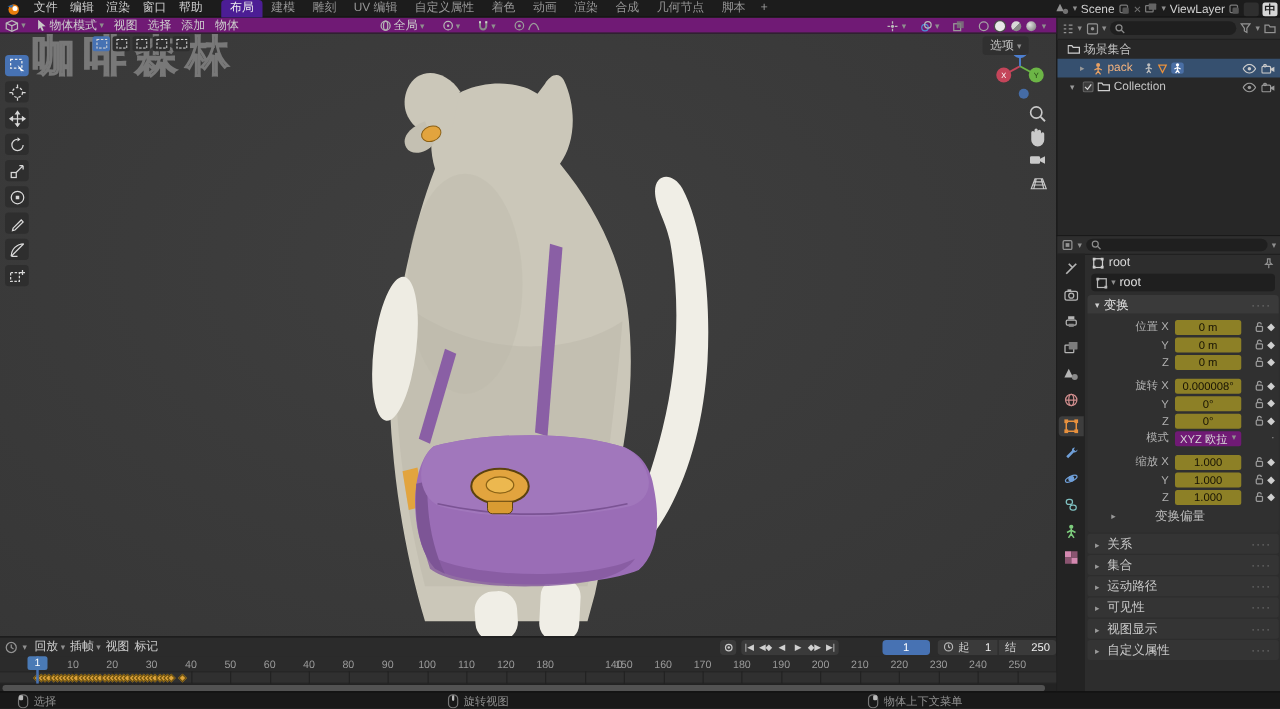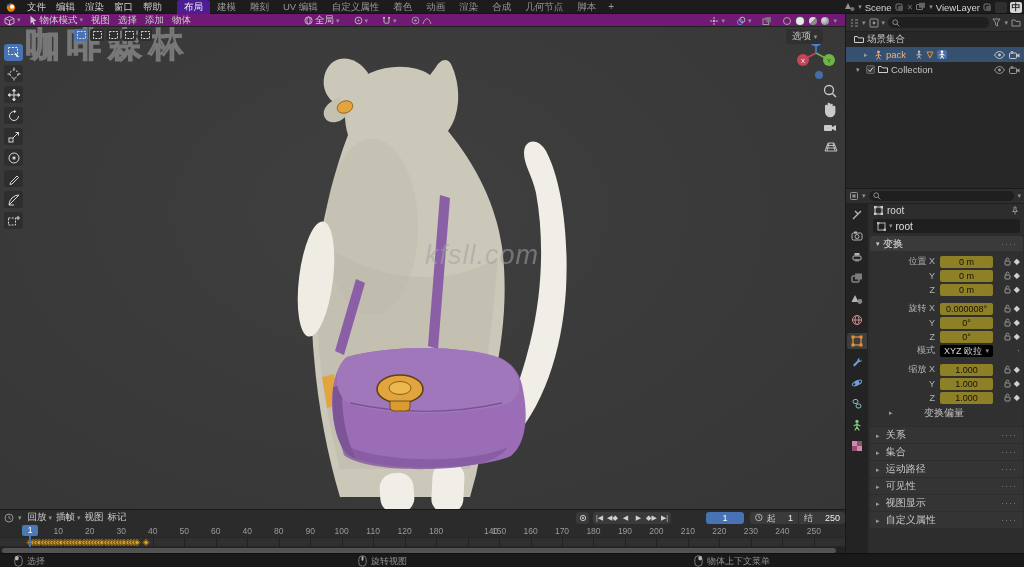--- a/index.html
+++ b/index.html
@@ -70,21 +70,21 @@
   .pr-body{position:absolute;left:22px;top:14px;width:157px;height:351px;}
   .crumb{height:15px;display:flex;align-items:center;gap:4px;padding:0 6px;color:#d8d8d8;}
   .namefield{margin:1px 5px 3px 5px;height:14px;background:#1f1f1f;border-radius:3px;display:flex;align-items:center;gap:3px;padding:0 4px;color:#e0e0e0;}
   .panel-hdr{height:15px;background:#3a3a3a;border-radius:3px 3px 0 0;display:flex;align-items:center;
              padding:0 6px;color:#e2e2e2;margin:0 2px;}
   .panel-body{background:#303030;margin:0 2px;padding:3px 3px 4px 3px;border-radius:0 0 3px 3px;}
   .prow{display:flex;align-items:center;height:13px;margin:1px 0;}
   .plabel{width:62px;text-align:right;padding-right:5px;color:#b2b2b2;font-size:9px;white-space:nowrap;}
   .pfield{flex:1;background:#8d8026;border-radius:2px;height:12px;line-height:12px;text-align:center;
           color:#171204;font-size:9px;}
-  .pfield.dark{background:#000000;color:#d6d6d6;text-align:right;padding:0 4px;display:flex;justify-content:space-between;}
+  .pfield.dark{background:#701a75;color:#d6d6d6;text-align:right;padding:0 4px;display:flex;justify-content:space-between;}
   .picons{width:27px;display:flex;align-items:center;gap:3px;justify-content:flex-end;}
   .diamond{color:#cfcfcf;font-size:8px;line-height:8px;}
   .gapr{height:4px;}
   .subrow{height:14px;display:flex;align-items:center;color:#bdbdbd;padding-left:14px;margin:2px 2px;gap:28px;}
   .sect{height:16px;background:#343434;margin:1px 2px 0 2px;display:flex;align-items:center;
         padding:0 6px;color:#c9c9c9;border-radius:2px;justify-content:space-between;}
   .dots{color:#7c7c7c;letter-spacing:1px;font-size:9px;}
   
   .timeline{position:absolute;left:0;top:509px;width:845px;height:44px;background:#2b2b2b;border-top:1px solid #191919;box-sizing:border-box;z-index:10;}
   .tl-header{height:15px;display:flex;align-items:center;gap:4px;padding:0 4px;position:relative;}
@@ -409,21 +409,20 @@
           <rect x="41" y="92" width="8" height="6" rx="1" fill="#c9c9c9"></rect>
           <path d="M49 94 l4 -2 v6 l-4 -2 Z" fill="#c9c9c9"></path>
         </g>
       <g>
           <path d="M42 118 L45 110 H51 L54 118 Z M44 118 L46 110 M52 118 L50 110 M43 115 H53 M44 112.5 H52" stroke="#c9c9c9" fill="none" stroke-width="0.9"></path>
         </g>
     </svg>
   </div>
 
   <div class="wm-topleft">咖啡森林</div>
-  <div class="wm-center">kfsll.com</div>
   <div class="wm-corner">
     <div class="wm-url">www.kfsll.com</div>
     <div style="display:flex;align-items:center;justify-content:center;gap:2px;">
       <svg width="34" height="40" viewBox="0 0 34 40">
         <path d="M30 4 C 10 8 2 20 4 32 C 6 38 14 40 20 36 C 10 34 6 26 10 18 C 14 11 22 6 30 4 Z" fill="#6e6e6e"></path>
         <path d="M16 14 C 22 10 28 10 33 13 C 29 18 22 19 16 17 Z" fill="#6e6e6e"></path>
       </svg>
       <span class="wm-brand">咖啡森林</span>
     </div>
   </div>

